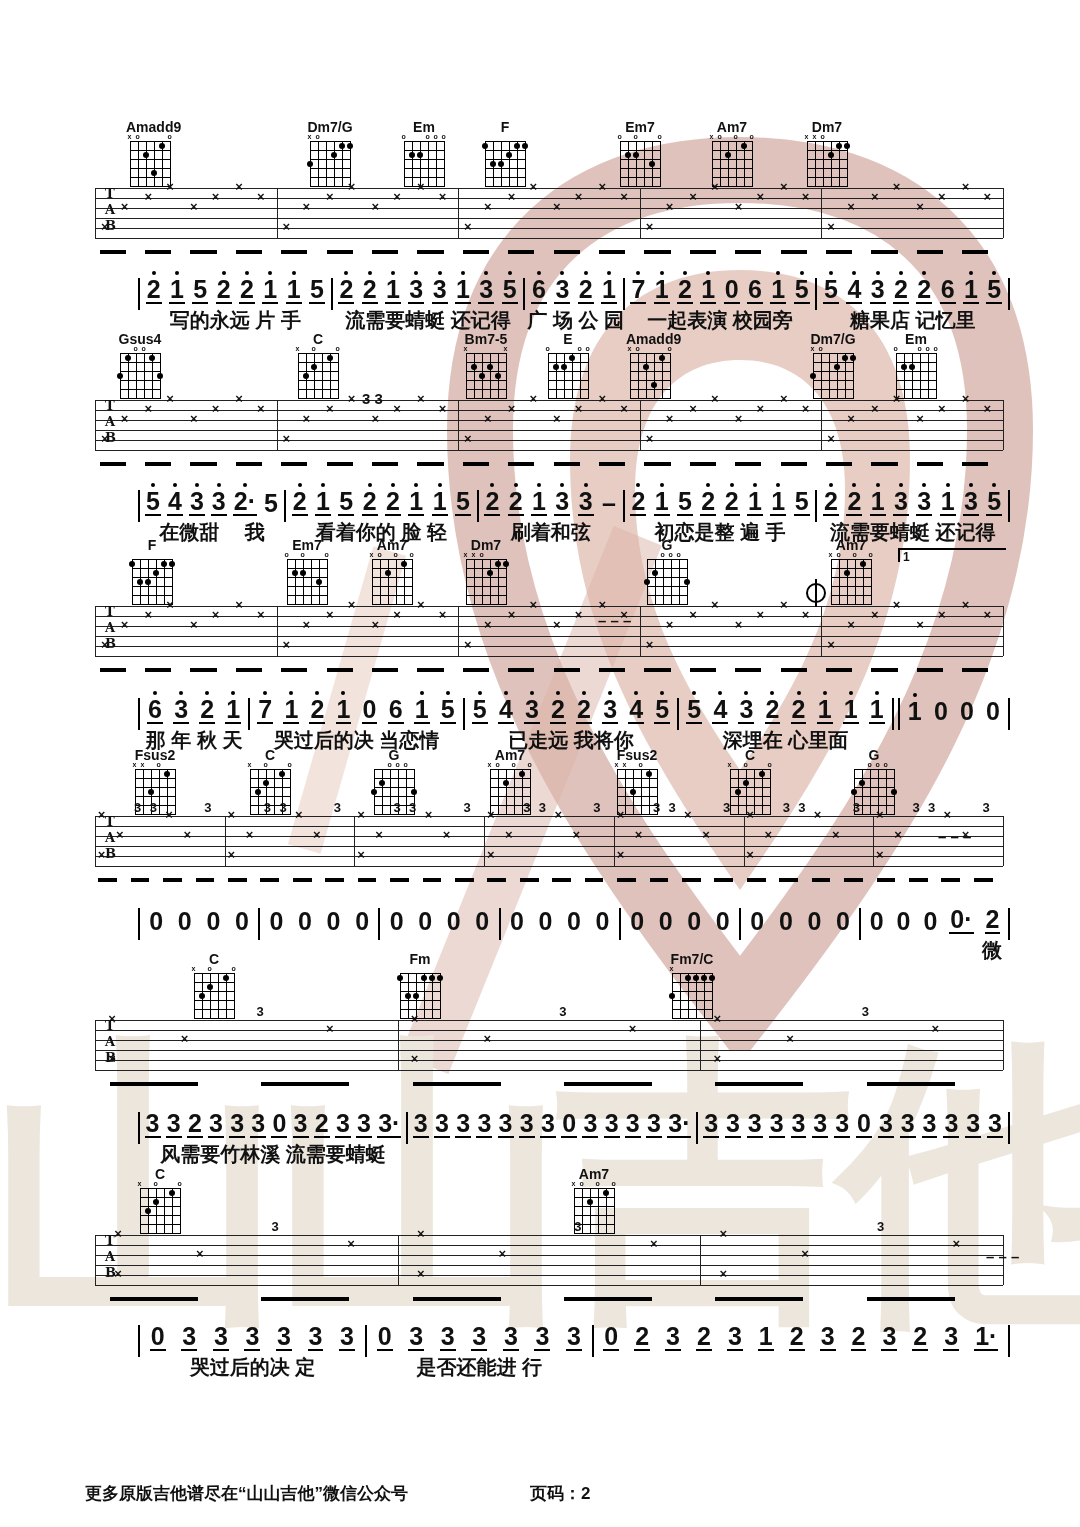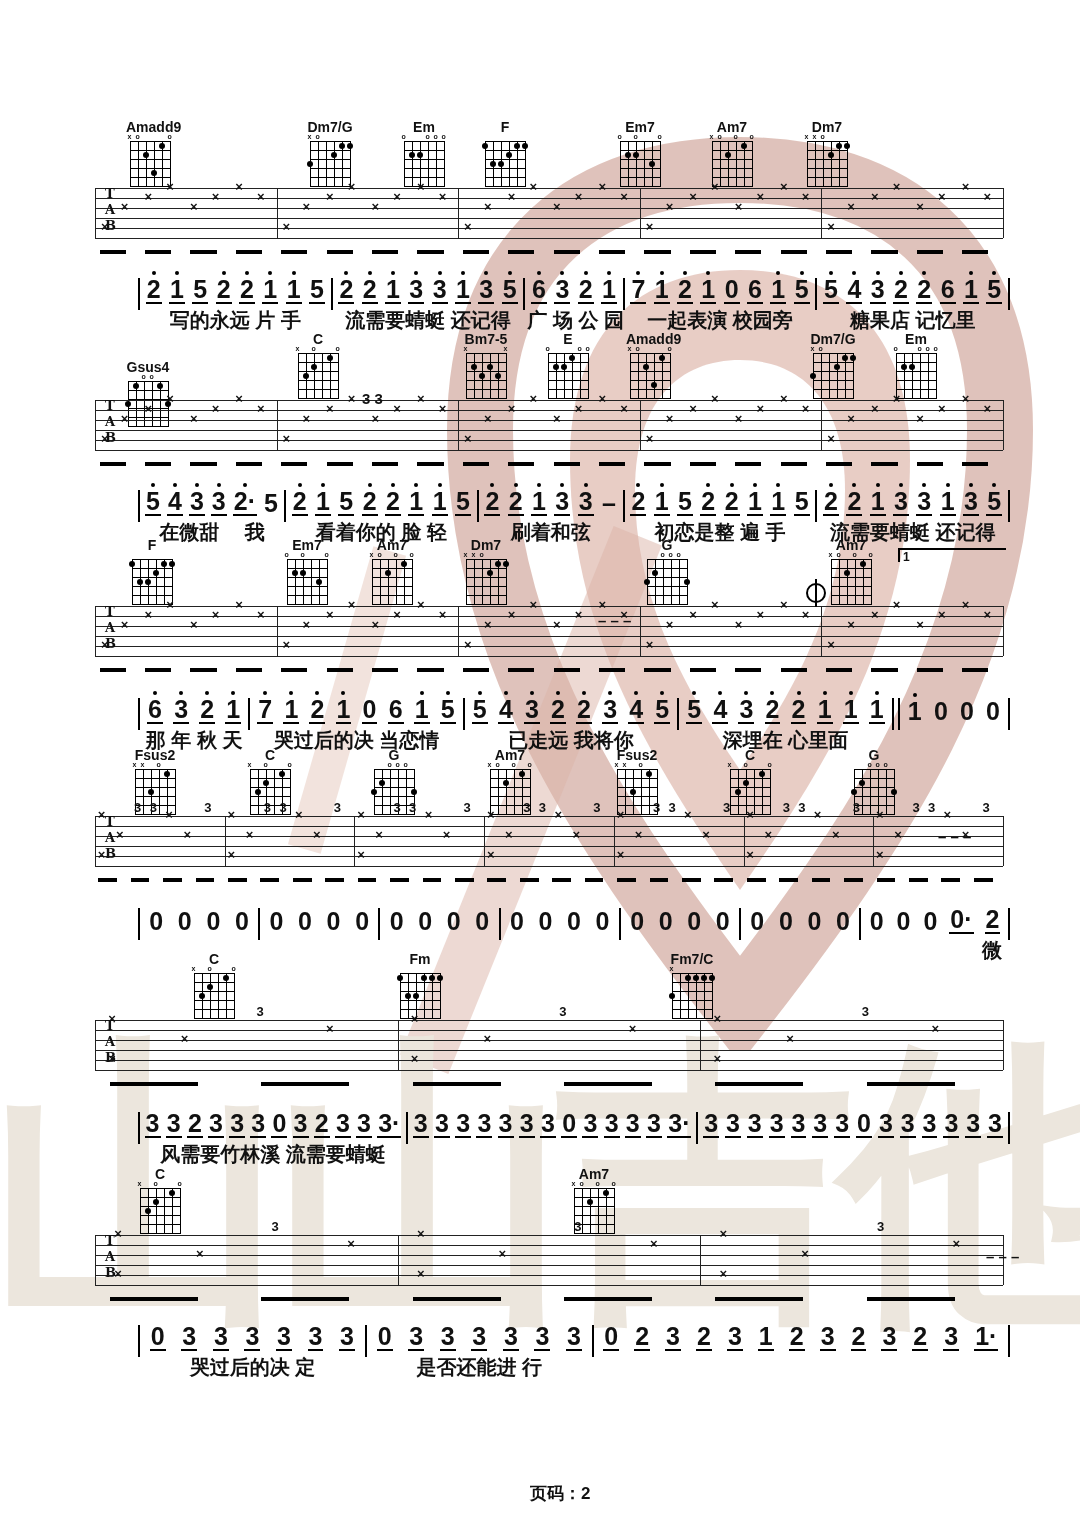--- a/index.html
+++ b/index.html
@@ -406,21 +406,21 @@
                 <span class="nd"></span>
                 <span class="nt nu">5</span>
               </span>
             </div>
             <div class="lyric">糖果店 记忆里</div>
           </div>
           <div class="bsep"></div>
         </div>
       </div>
       <div class="sys" style="top: 355px; height: 215px;">
-        <div class="chord" style="left: 124px; top: -23px; margin-top: 28px;">
+        <div class="chord" style="left: 116px; top: -23px;">
           <div class="cnm">Gsus4</div>
           <div class="cmk">
             <span class="mkc" style="left: 14px;">o</span>
             <span class="mkc" style="left: 22px;">o</span>
           </div>
           <div class="cgrid">
             <div class="cdot" style="left: 5.5px; top: 2px;"></div>
             <div class="cdot" style="left: 29.5px; top: 2px;"></div>
             <div class="cdot" style="left: -2.5px; top: 20px;"></div>
             <div class="cdot" style="left: 37.5px; top: 20px;"></div>
@@ -1880,14 +1880,15 @@
         <span>1</span>
       </div>
       <div class="coda" style="left: 806px; top: 583px;">
         <i></i>
       </div>
       <div class="extxt" style="left: 598px; top: 612px;">–   –   –</div>
       <div class="extxt" style="left: 938px; top: 828px;">–   –   –</div>
       <div class="extxt" style="left: 986px; top: 1248px;">–   –   –</div>
     </div>
 
+  <span class="foot footL">更多原版吉他谱尽在“山山吉他”微信公众号</span>
   <span class="foot footC">页码：2</span>
 </div>
 
 </body></html>

